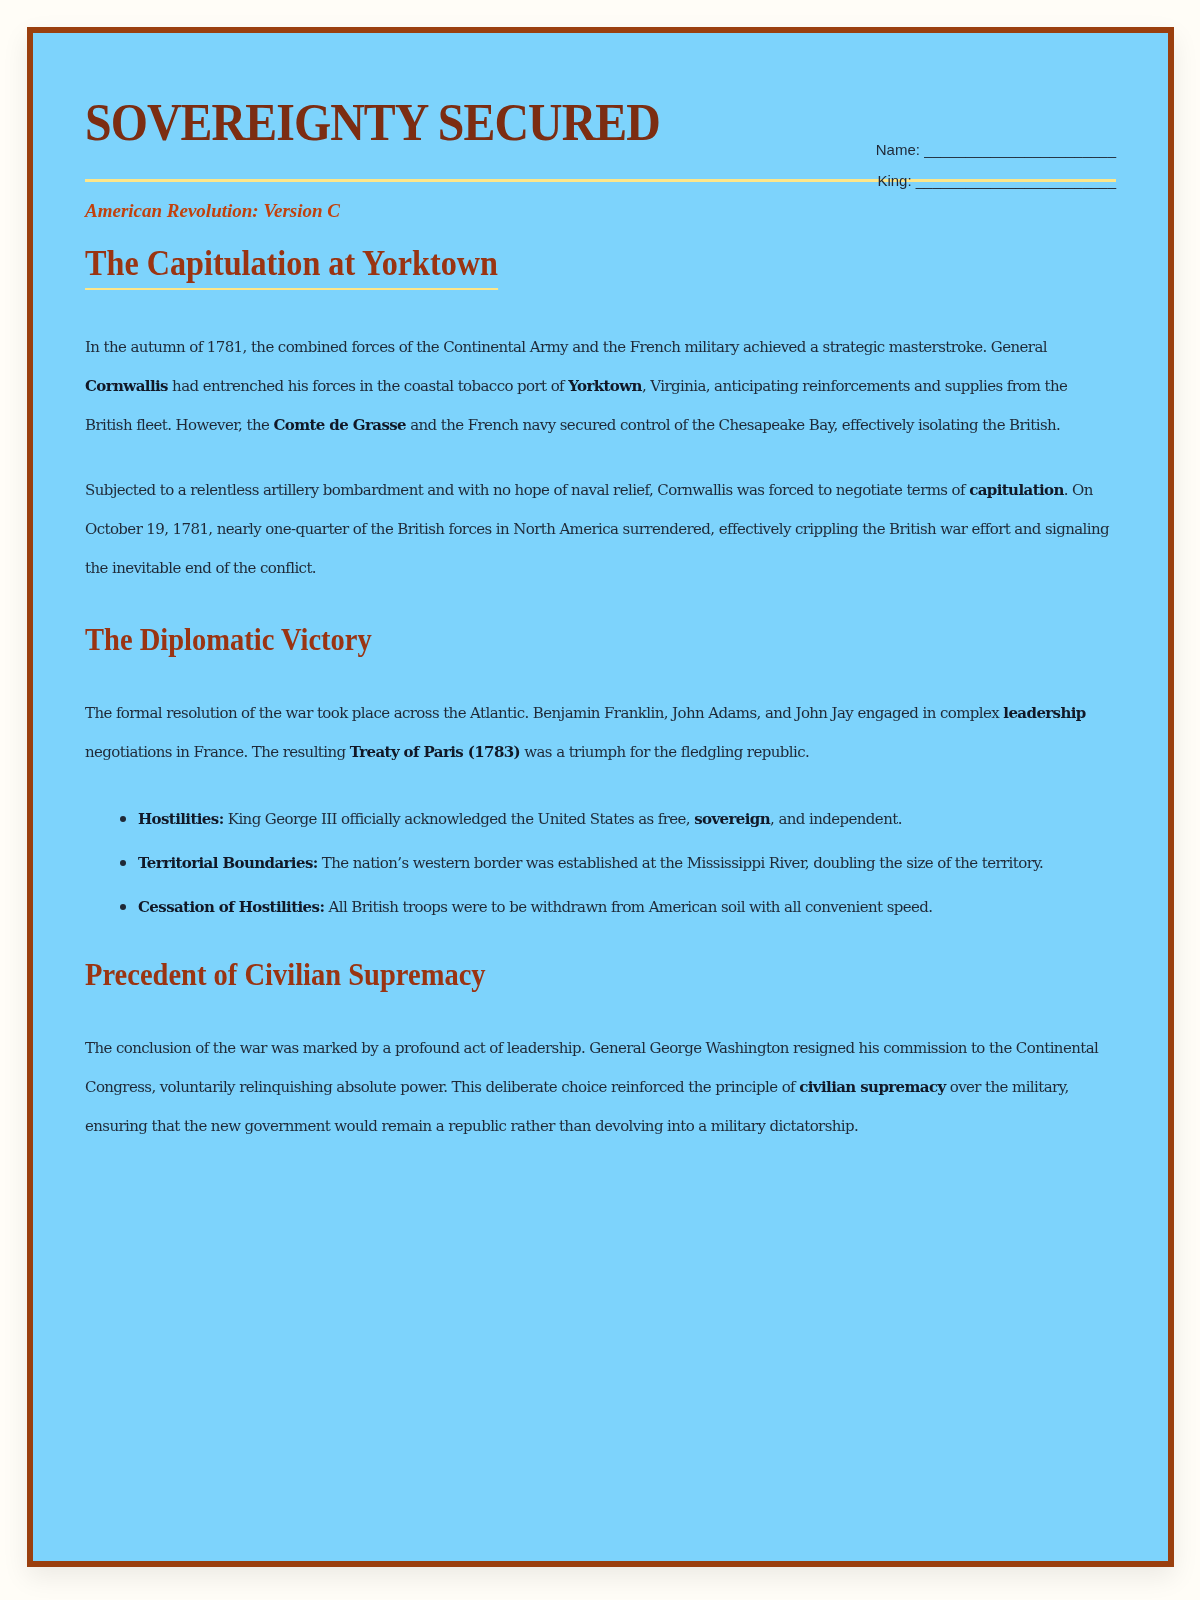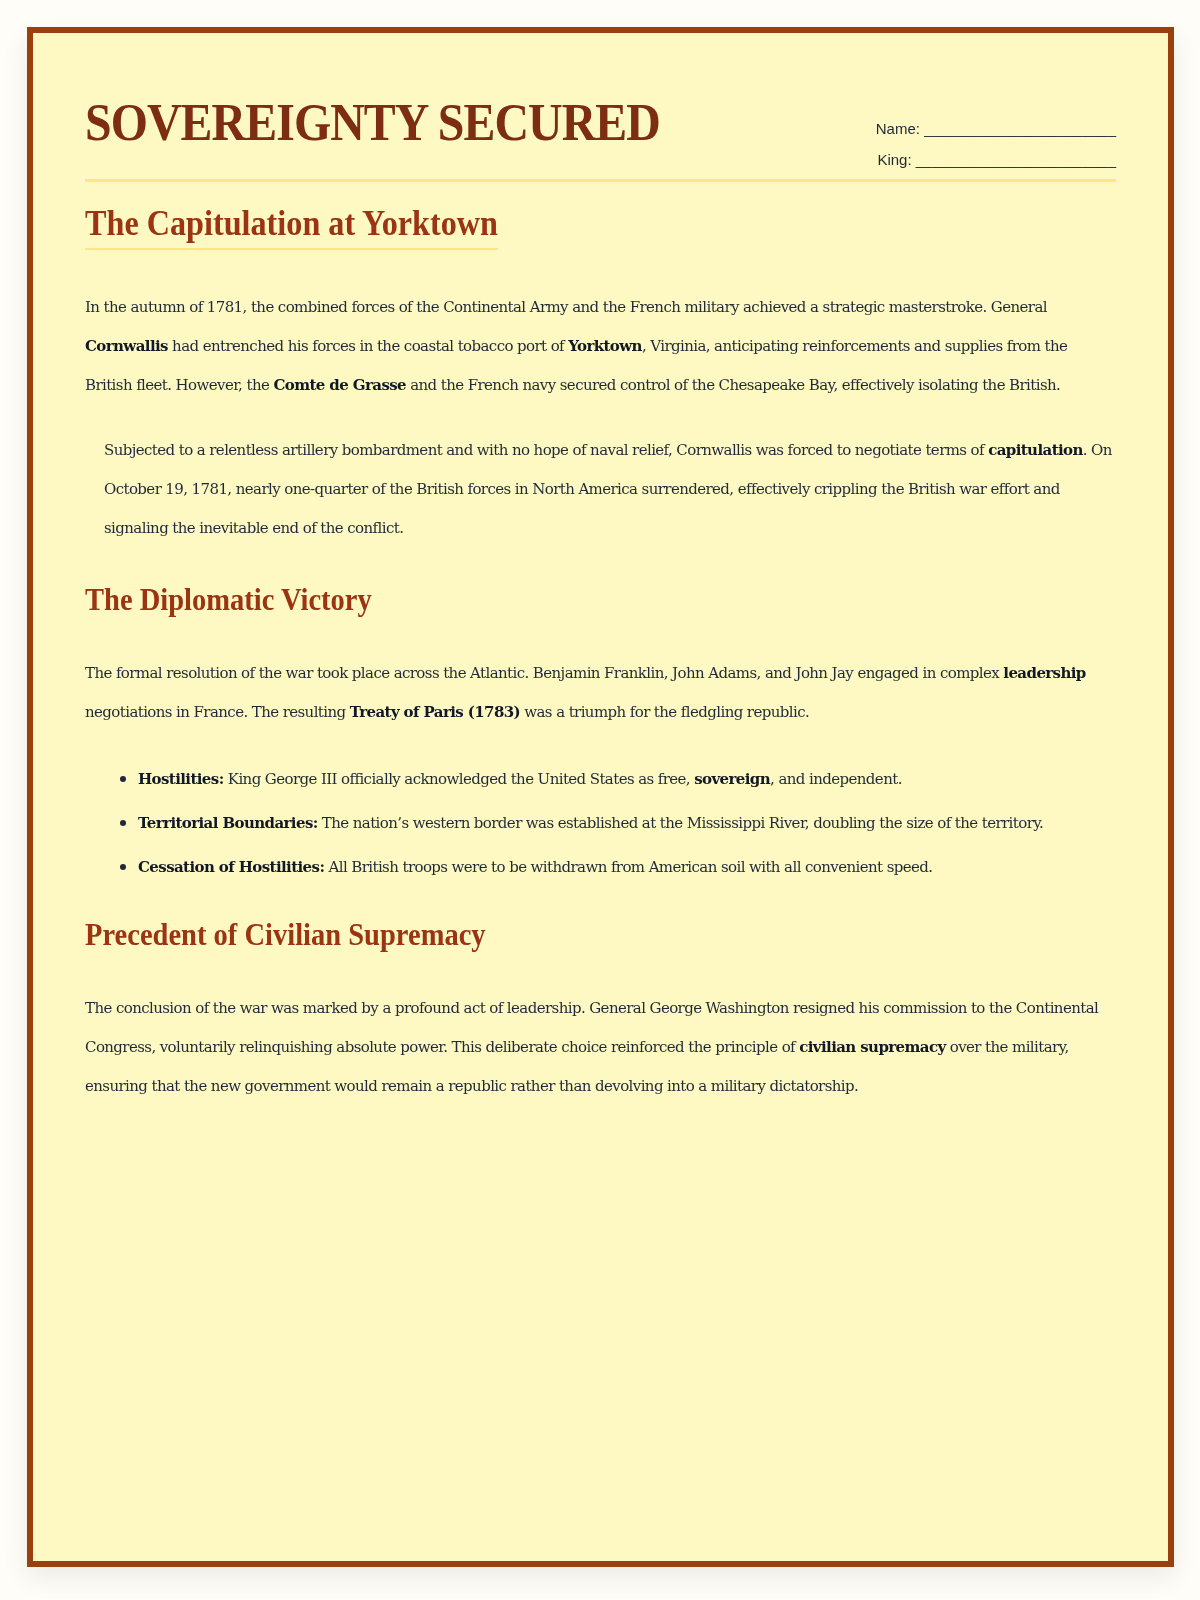--- a/index.html
+++ b/index.html
@@ -9,42 +9,42 @@
       font-family: "DejaVu Serif", serif;
       position: relative;
       overflow: hidden;
     }
     .sheet {
       position: absolute;
       left: 27px; top: 27px;
       width: 1147px; height: 1540px;
       box-sizing: border-box;
       border: 6px solid #9a3f0e;
-      background: #fef9c3;
+      background: #7dd3fc;
       box-shadow: 0 10px 25px rgba(0,0,0,0.08);
       padding: 52px 52px 16px 52px;
     }
     .header {
       position: relative;
       height: 94px;
       border-bottom: 3px solid #fde68a;
     }
     .title {
       position: absolute; left: 0; top: 8px;
       margin: 0;
       font-family: "Liberation Serif", serif;
       font-weight: bold;
       font-size: 52px;
       letter-spacing: -1px;
       color: #7c2d12;
       transform: scaleX(0.92);
       transform-origin: left center;
     }
     .fields {
-      position: absolute; right: 0; top: 28px;
+      position: absolute; right: 0; top: 49px;
       font-family: "Liberation Sans", sans-serif;
       font-size: 15px;
       color: #1f2937;
       text-align: right;
       line-height: 31px;
     }
     .fields .line { white-space: nowrap; }
     .subtitle {
       margin: 18px 0 0 0;
       font-family: "Liberation Serif", serif;
@@ -75,21 +75,21 @@
     p, li {
       font-family: "DejaVu Serif", serif;
       font-size: 15px;
       line-height: 39px;
       color: #1f2937;
       letter-spacing: -0.6px;
     }
     p { margin: 0; }
     b { font-weight: bold; color: #111827; }
     .p1 { margin-top: 38px; }
-    .p2 { margin-top: 26px; margin-left: 19px; }
+    .p2 { margin-top: 26px; }
     .h-dip { margin-top: 34px; }
     .p3 { margin-top: 36px; }
     ul { margin: 26px 0 0 0; padding-left: 53px; }
     li { margin: 0 0 3px 0; padding-left: 0; }
     li::marker { font-size: 18px; }
     .h-civ { margin-top: 30px; }
     .p4 { margin-top: 36px; }
   </style>
 </head>
 <body>
@@ -102,20 +102,21 @@
         <span>Name:</span>
         <span>_______________________</span>
       </div>
       <div class="line">
         <span>King:</span>
         <span>________________________</span>
       </div>
     </div>
   </div>
 
+  <div class="subtitle">American Revolution: Version C</div>
 
   <h2 class="first">The Capitulation at Yorktown</h2>
   <p class="p1"><span>In the autumn of 1781, the combined forces of the Continental Army and the French military achieved a strategic masterstroke. General </span><b>Cornwallis</b><span> had entrenched his forces in the coastal tobacco port of </span><b>Yorktown</b><span>, Virginia, anticipating reinforcements and supplies from the British fleet. However, the </span><b>Comte de Grasse</b><span> and the French navy secured control of the Chesapeake Bay, effectively isolating the British.</span></p>
   <p class="p2"><span>Subjected to a relentless artillery bombardment and with no hope of naval relief, Cornwallis was forced to negotiate terms of </span><b>capitulation</b><span>. On October 19, 1781, nearly one-quarter of the British forces in North America surrendered, effectively crippling the British war effort and signaling the inevitable end of the conflict.</span></p>
 
   <h2 class="sec h-dip">The Diplomatic Victory</h2>
   <p class="p3"><span>The formal resolution of the war took place across the Atlantic. Benjamin Franklin, John Adams, and John Jay engaged in complex </span><b>leadership</b><span> negotiations in France. The resulting </span><b>Treaty of Paris (1783)</b><span> was a triumph for the fledgling republic.</span></p>
   <ul>
     <li><b>Hostilities:</b><span> King George III officially acknowledged the United States as free, </span><b>sovereign</b><span>, and independent.</span></li>
     <li><b>Territorial Boundaries:</b><span> The nation’s western border was established at the Mississippi River, doubling the size of the territory.</span></li>

